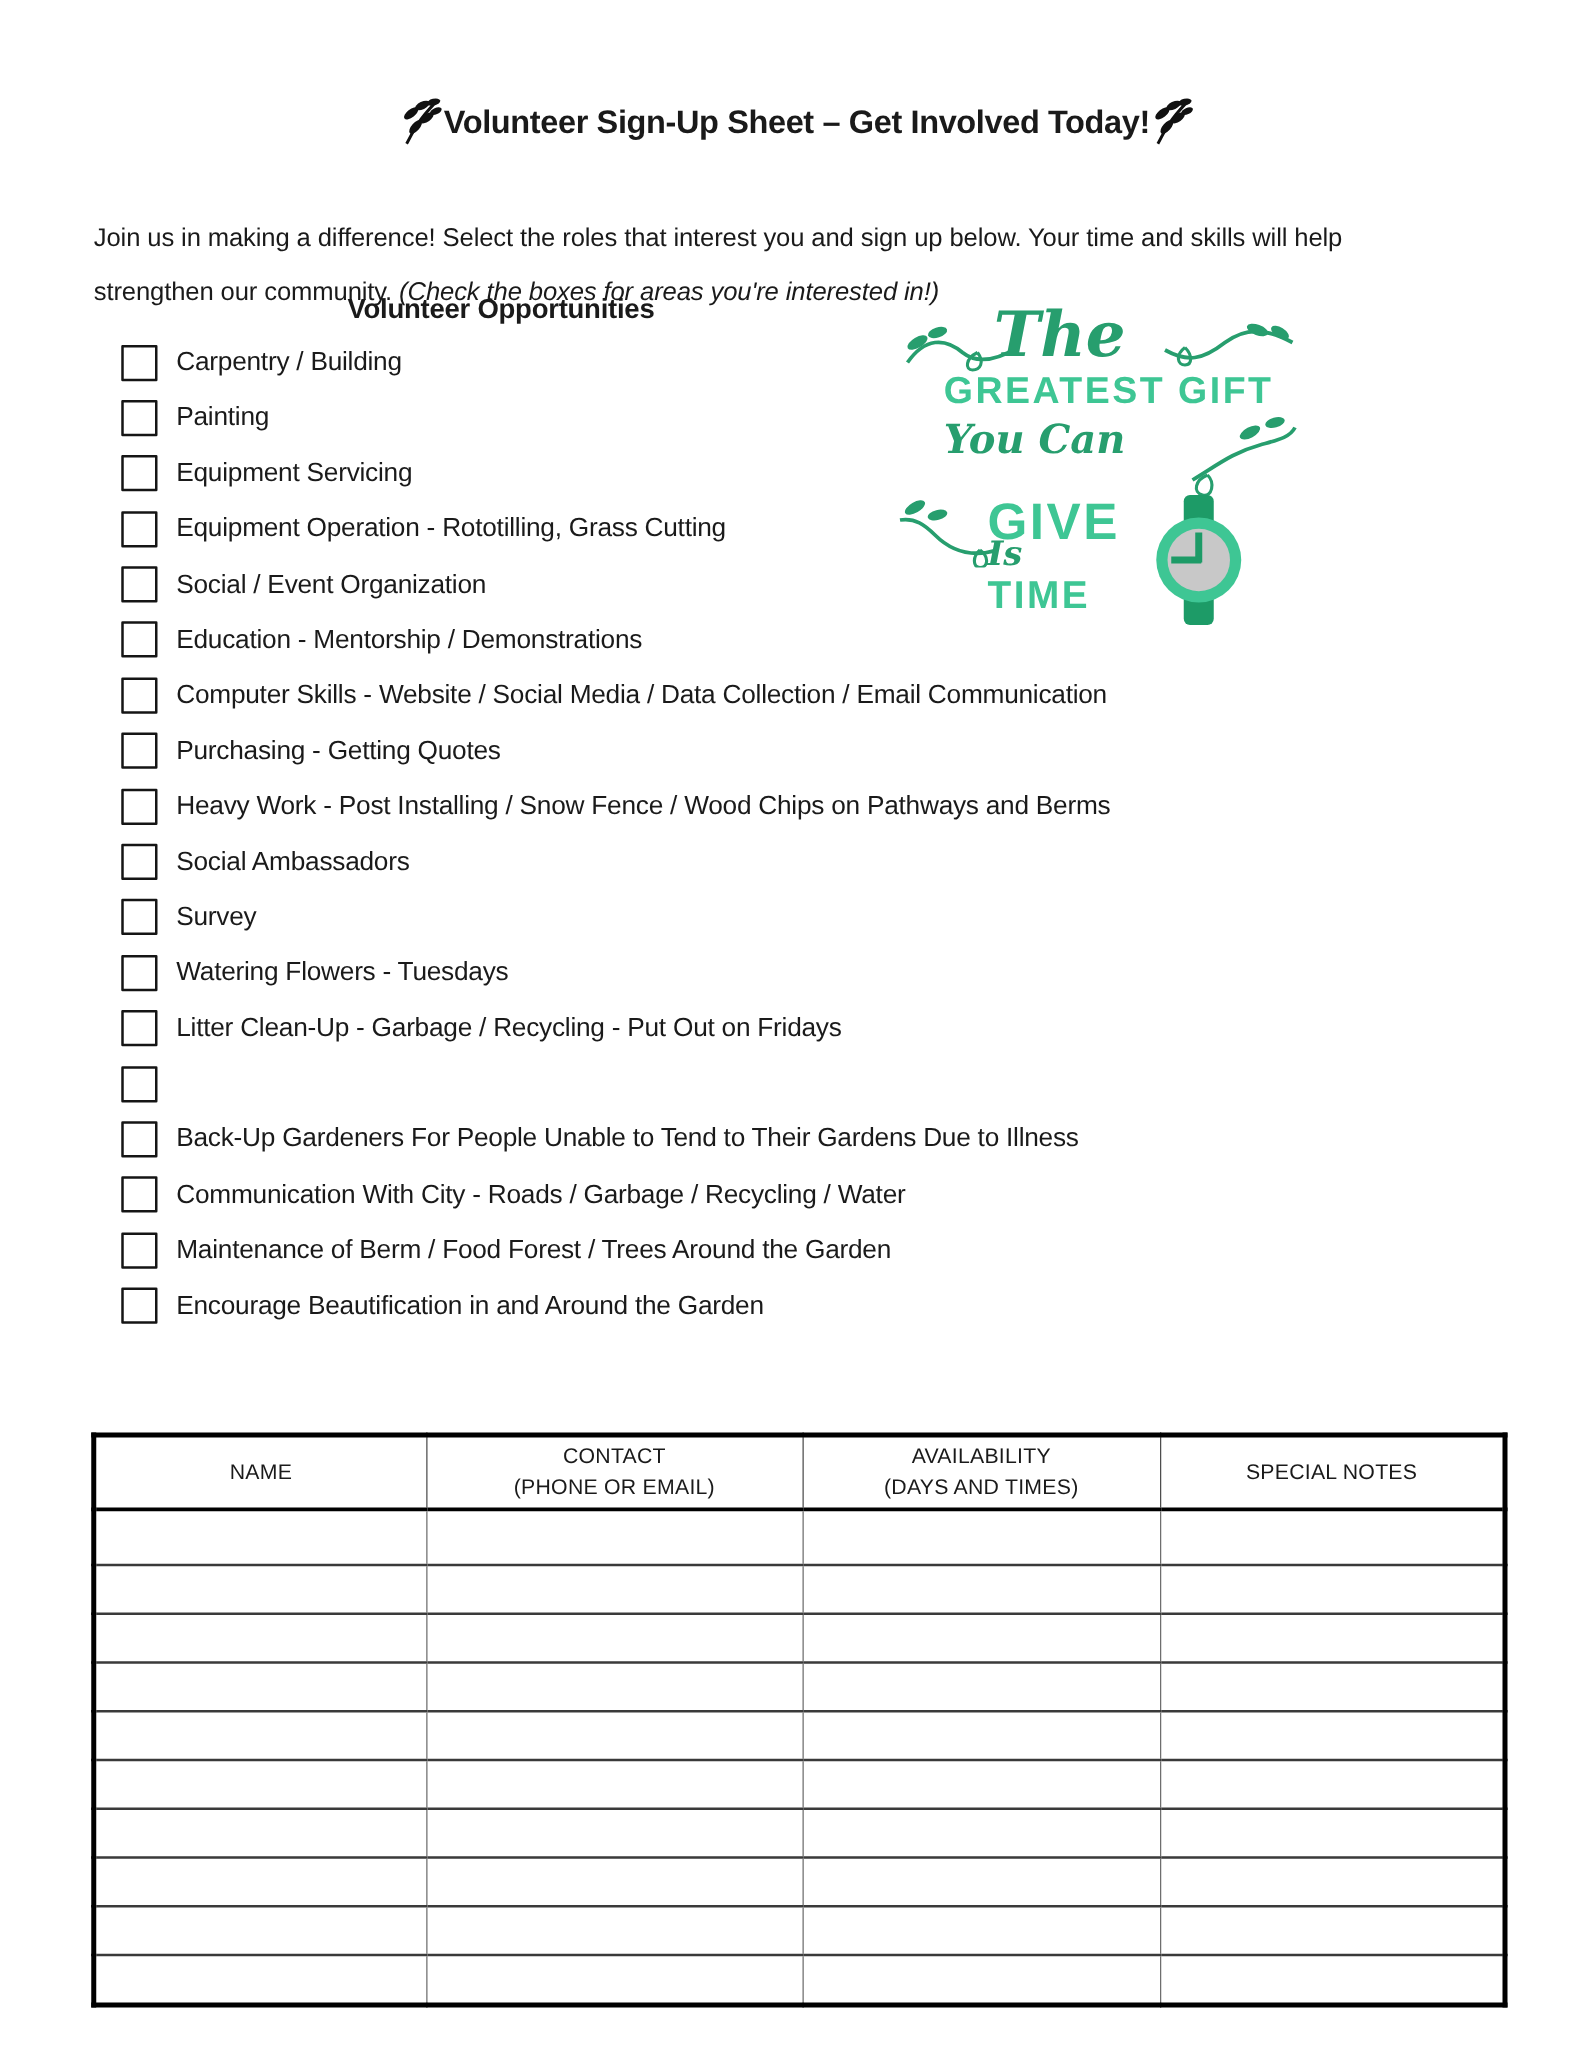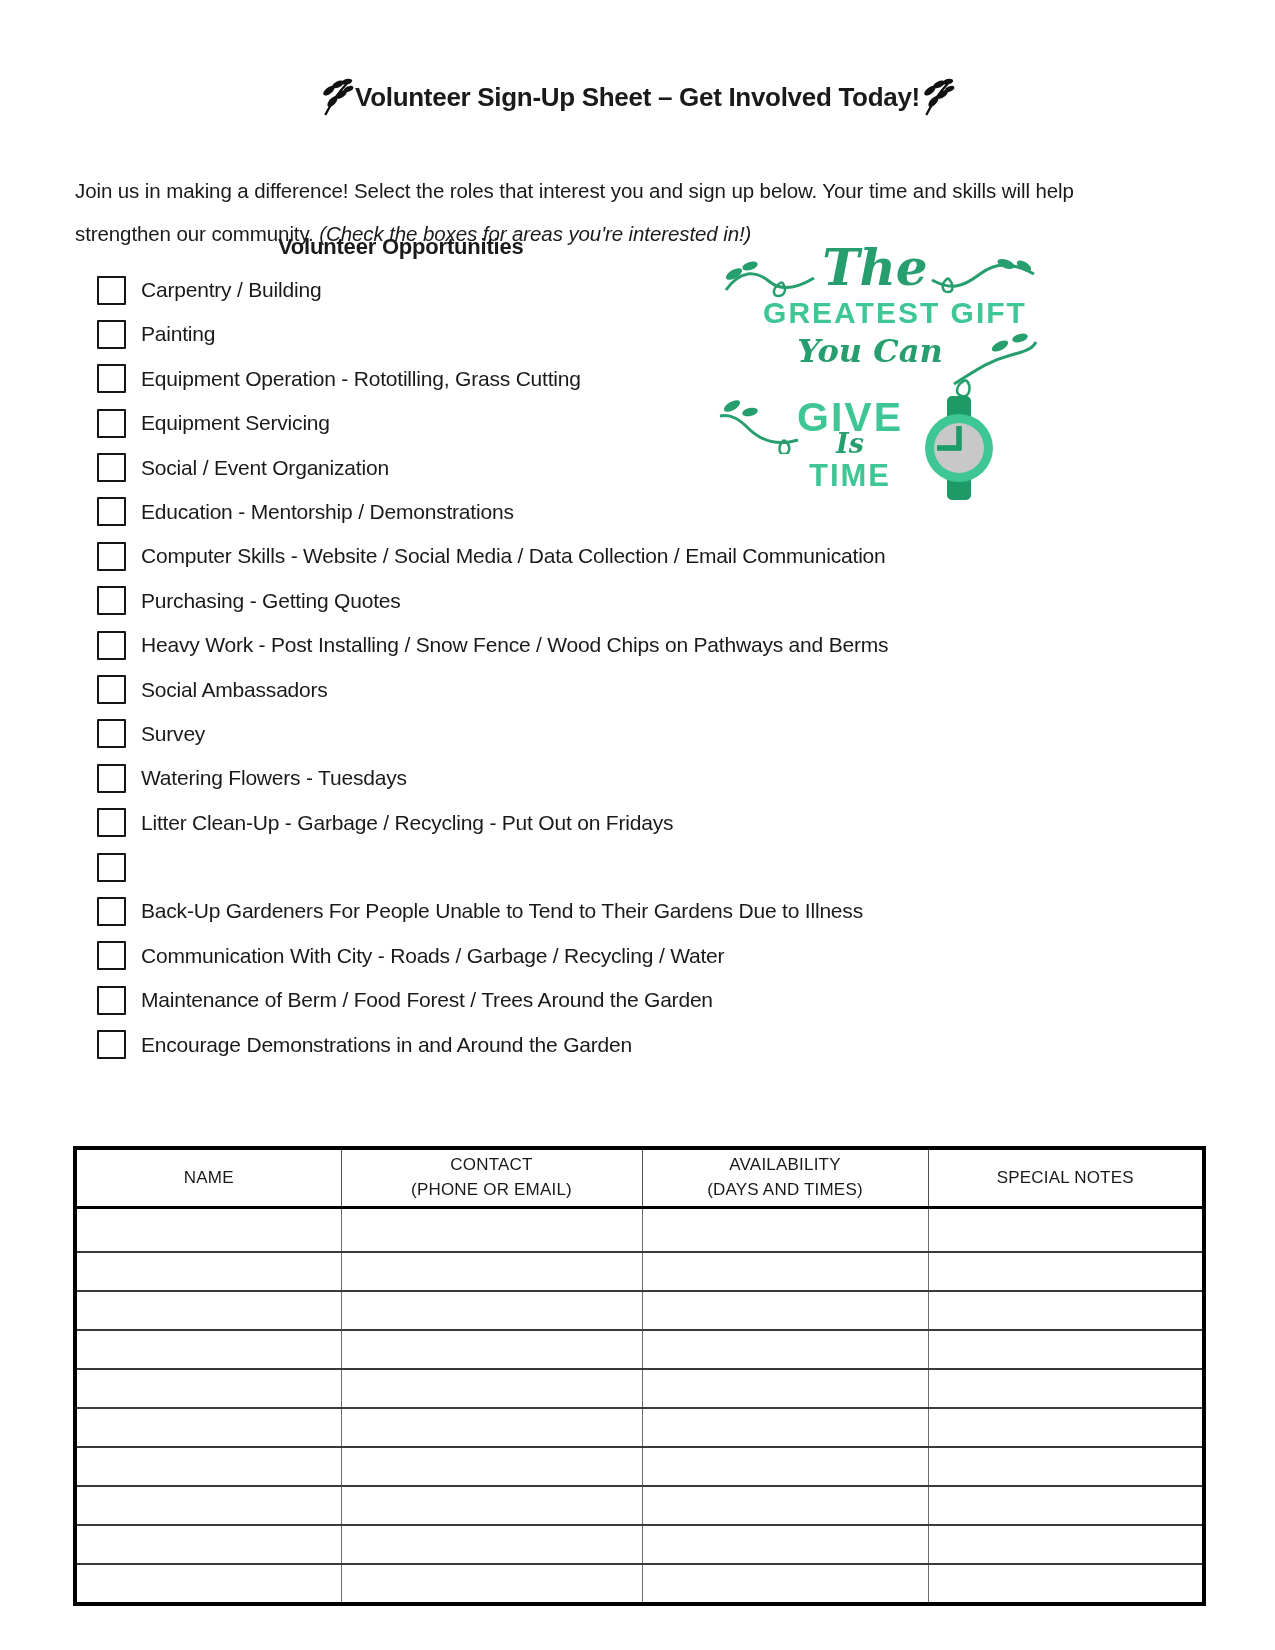--- a/index.html
+++ b/index.html
@@ -31,21 +31,21 @@
   .checklist { position:absolute; left:70px; top:276px; }
   .check-item { display:flex; align-items:center; height:28px; margin-bottom:16.4px;padding-left:27px; }
   .checkbox {
     width:25px; height:25px; border:2.5px solid #151515; background:#fff;
     margin-right:15px; flex:none; border-radius:1px;
   }
   .check-label { font-size:21px; white-space:nowrap; letter-spacing:-0.2px; }
 
   
   .artwork { position:absolute; left:700px; top:246px; width:345px; height:255px; }
-  .artwork .art-line { position:absolute; text-align:center; white-space:nowrap; }
+  .artwork .art-line { position:absolute; white-space:nowrap; }
   .art-script { font-family:"DejaVu Serif", serif; font-style:italic; font-weight:bold; }
   .art-block  { font-family:"Liberation Sans", sans-serif; font-weight:bold; letter-spacing:2px; }
   .art-the     { top:-8px;  left:95px;  width:160px; font-size:50px; }
   .art-greatest{ top:50px;  left:55px;  width:280px; font-size:30px; }
   .art-youcan  { top:86px;  left:55px;  width:230px; font-size:32px; }
   .art-give    { top:148px; left:90px;  width:120px; font-size:41px; }
   .art-is      { top:182px; left:90px;  width:120px; font-size:27px; }
   .art-time    { top:212px; left:90px;  width:120px; font-size:31px; }
   .art-vine { position:absolute; }
   .vine-tl { left:22px;  top:10px; }
@@ -109,28 +109,28 @@
     <div class="check-item">
       <span class="checkbox"></span>
       <span class="check-label">Carpentry / Building</span>
     </div>
     <div class="check-item">
       <span class="checkbox"></span>
       <span class="check-label">Painting</span>
     </div>
     <div class="check-item">
       <span class="checkbox"></span>
+      <span class="check-label">Equipment Servicing</span>
+    </div>
+    <div class="check-item">
+      <span class="checkbox"></span>
       <span class="check-label">Equipment Operation - Rototilling, Grass Cutting</span>
     </div>
     <div class="check-item">
       <span class="checkbox"></span>
-      <span class="check-label">Equipment Servicing</span>
-    </div>
-    <div class="check-item">
-      <span class="checkbox"></span>
       <span class="check-label">Social / Event Organization</span>
     </div>
     <div class="check-item">
       <span class="checkbox"></span>
       <span class="check-label">Education - Mentorship / Demonstrations</span>
     </div>
     <div class="check-item">
       <span class="checkbox"></span>
       <span class="check-label">Computer Skills - Website / Social Media / Data Collection / Email Communication</span>
     </div>
@@ -168,21 +168,21 @@
     <div class="check-item">
       <span class="checkbox"></span>
       <span class="check-label">Communication With City - Roads / Garbage / Recycling / Water</span>
     </div>
     <div class="check-item">
       <span class="checkbox"></span>
       <span class="check-label">Maintenance of Berm / Food Forest / Trees Around the Garden</span>
     </div>
     <div class="check-item">
       <span class="checkbox"></span>
-      <span class="check-label">Encourage Demonstrations in and Around the Garden</span>
+      <span class="check-label">Encourage Beautification in and Around the Garden</span>
     </div>
   </div>
 
 <div class="artwork">
   <span class="art-vine vine-tl">
     <svg width="96" height="44" viewBox="0 0 96 44">
       <path d="M4,34 C18,14 34,14 48,26 C58,34 72,34 92,22" stroke="#279e6e" stroke-width="3" fill="none"></path>
       <path d="M60,26 c6,8 2,14 -4,14 c-6,0 -6,-9 4,-14" stroke="#279e6e" stroke-width="2.5" fill="none"></path>
       <ellipse cx="12" cy="18" rx="9" ry="4.2" fill="#279e6e" transform="rotate(-30 12 18)"></ellipse>
       <ellipse cx="28" cy="10" rx="8" ry="4" fill="#279e6e" transform="rotate(-18 28 10)"></ellipse>

